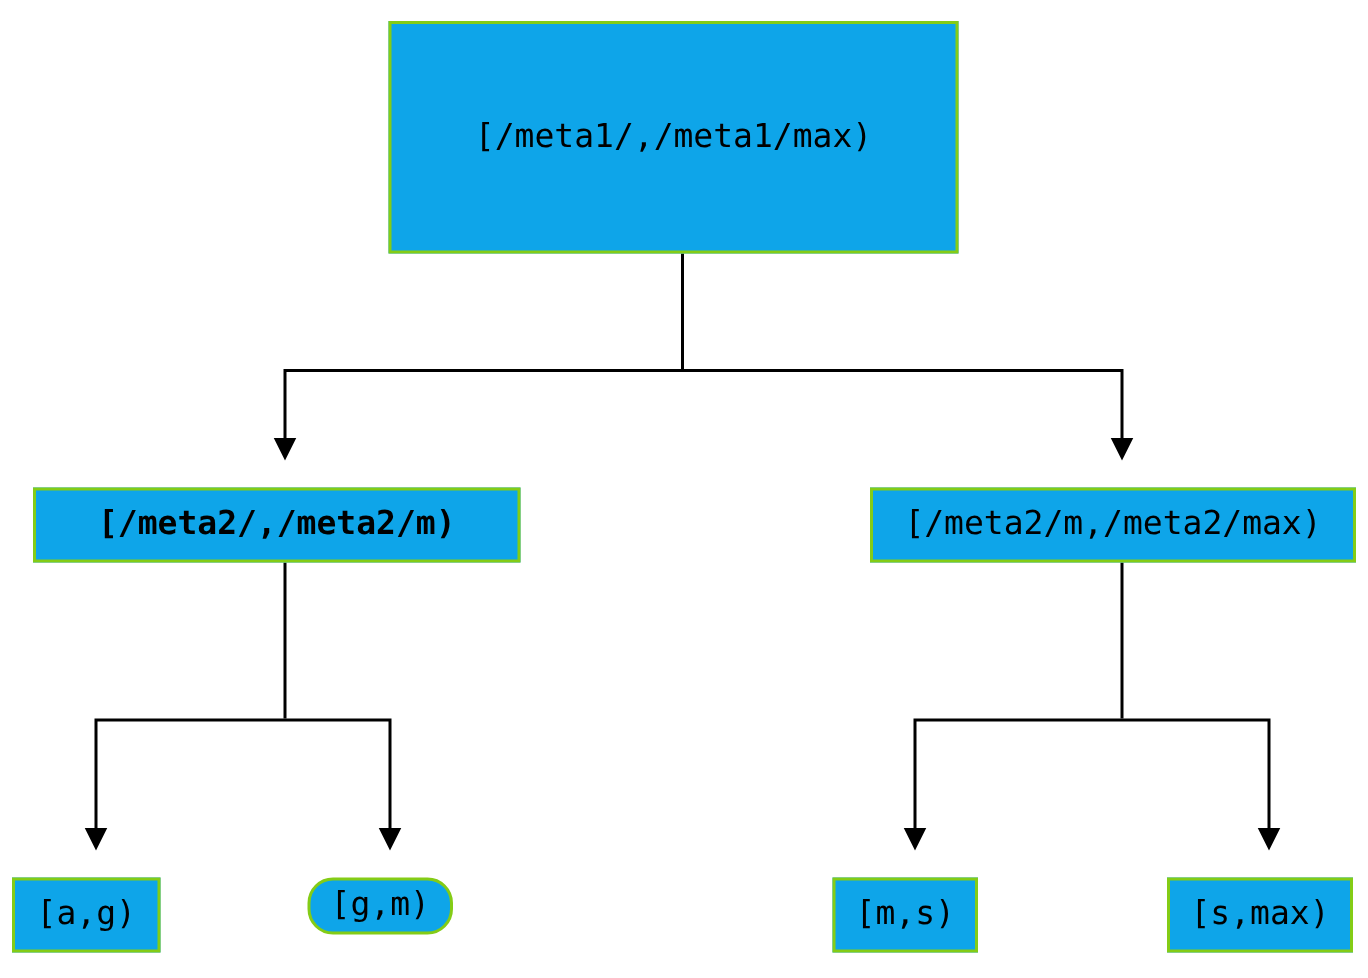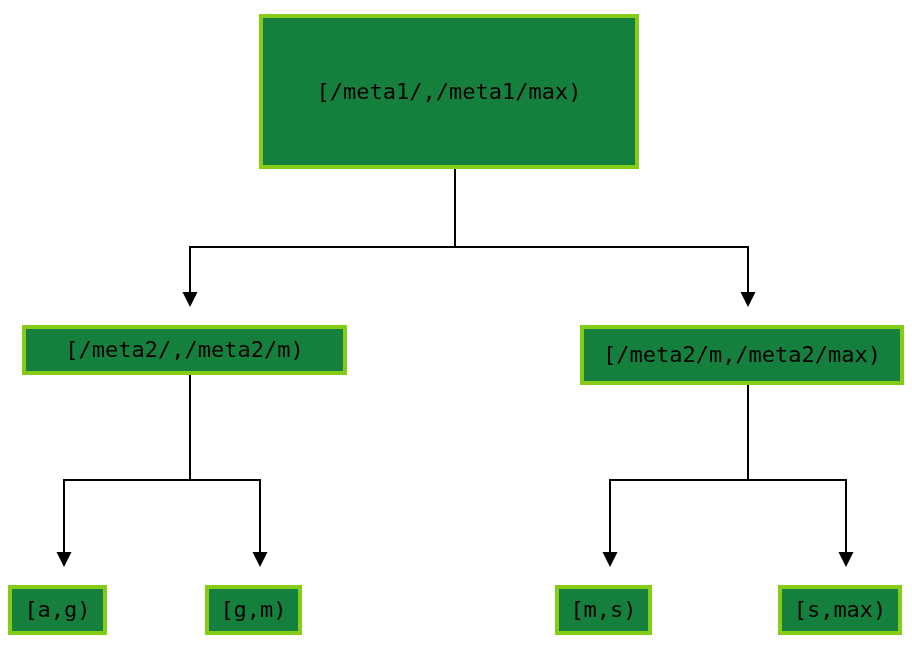--- a/index.html
+++ b/index.html
@@ -18,35 +18,35 @@
   #edges {
     position: absolute;
     left: 0;
     top: 0;
     width: 912px;
     height: 652px;
   }
   .node {
     position: absolute;
     box-sizing: border-box;
-    background: #15803d;
-    border: 4px solid #84cc16;
+    background: #0ea5e9;
+    border: 2px solid #84cc16;
     display: flex;
     align-items: center;
     justify-content: center;
     font-size: 22px;
     line-height: 1;
     color: #000000;
     white-space: pre;
   }
   #node-root      { left: 259px; top: 14px;  width: 380px; height: 155px; }
-  #node-meta2-low { left: 22px;  top: 325px; width: 325px; height: 50px; }
-  #node-meta2-hi  { left: 580px; top: 325px; width: 324px; height: 60px; }
+  #node-meta2-low { left: 22px;  top: 325px; width: 325px; height: 50px; font-weight: bold; }
+  #node-meta2-hi  { left: 580px; top: 325px; width: 324px; height: 50px; }
   #node-leaf-ag   { left: 8px;   top: 585px; width: 99px;  height: 50px; justify-content: center; }
-  #node-leaf-gm   { left: 205px; top: 585px; width: 97px;  height: 50px; }
+  #node-leaf-gm   { left: 205px; top: 585px; width: 97px;  height: 38px; border-radius: 17px; }
   #node-leaf-ms   { left: 555px; top: 585px; width: 97px;  height: 50px; }
   #node-leaf-smax { left: 778px; top: 585px; width: 124px; height: 50px; text-align: center; }
 </style>
 </head>
 <body>
 
 <div id="canvas">
 
   <svg id="edges" viewBox="0 0 912 652" xmlns="http://www.w3.org/2000/svg">
     <g stroke="#000000" stroke-width="2" fill="none">

